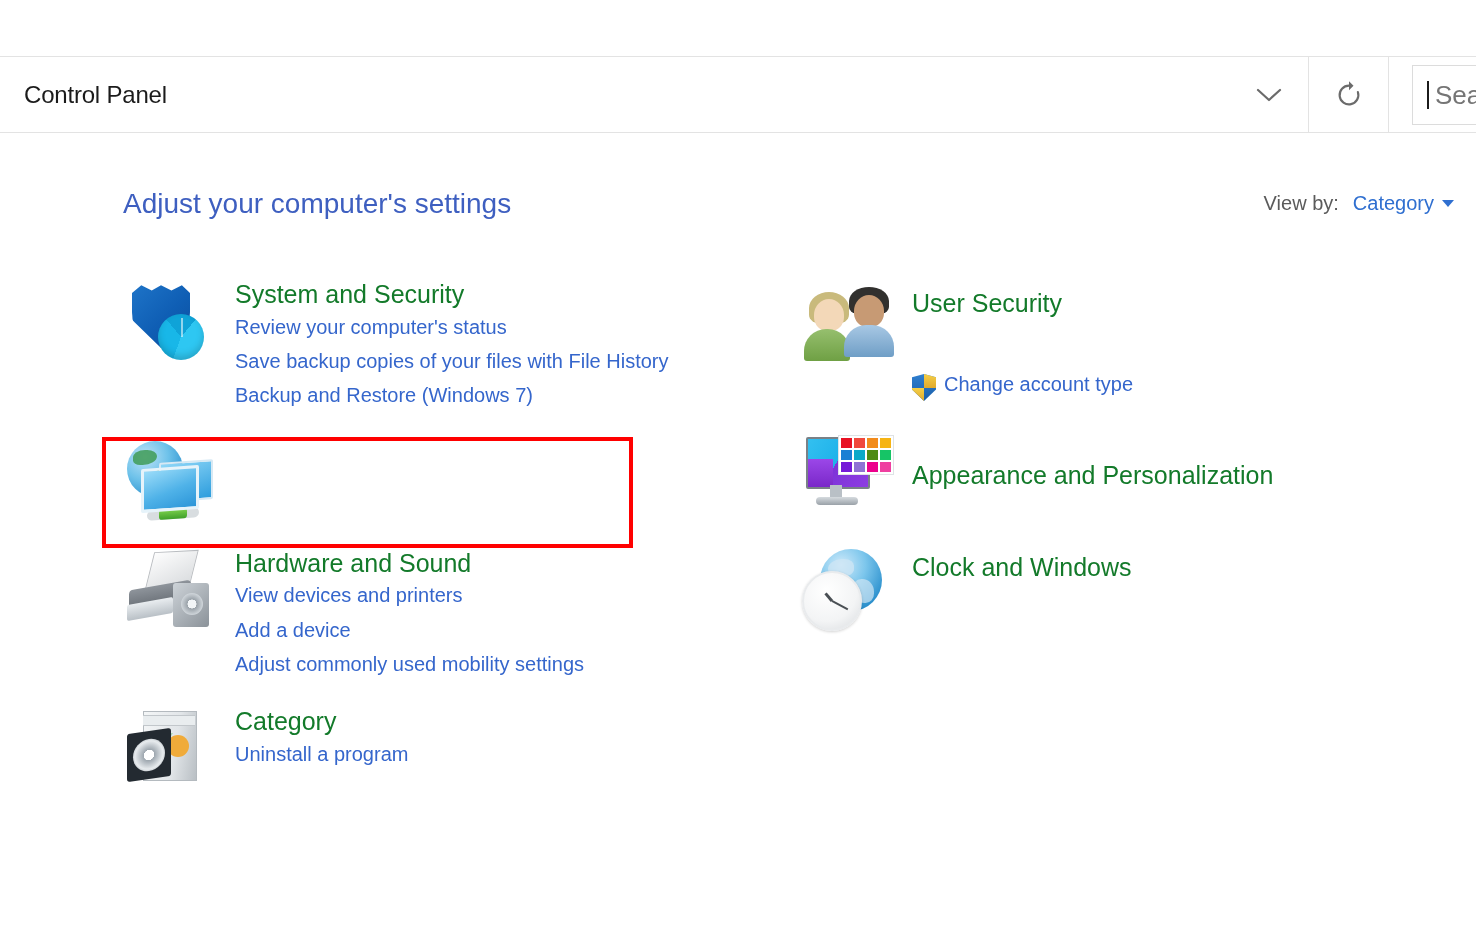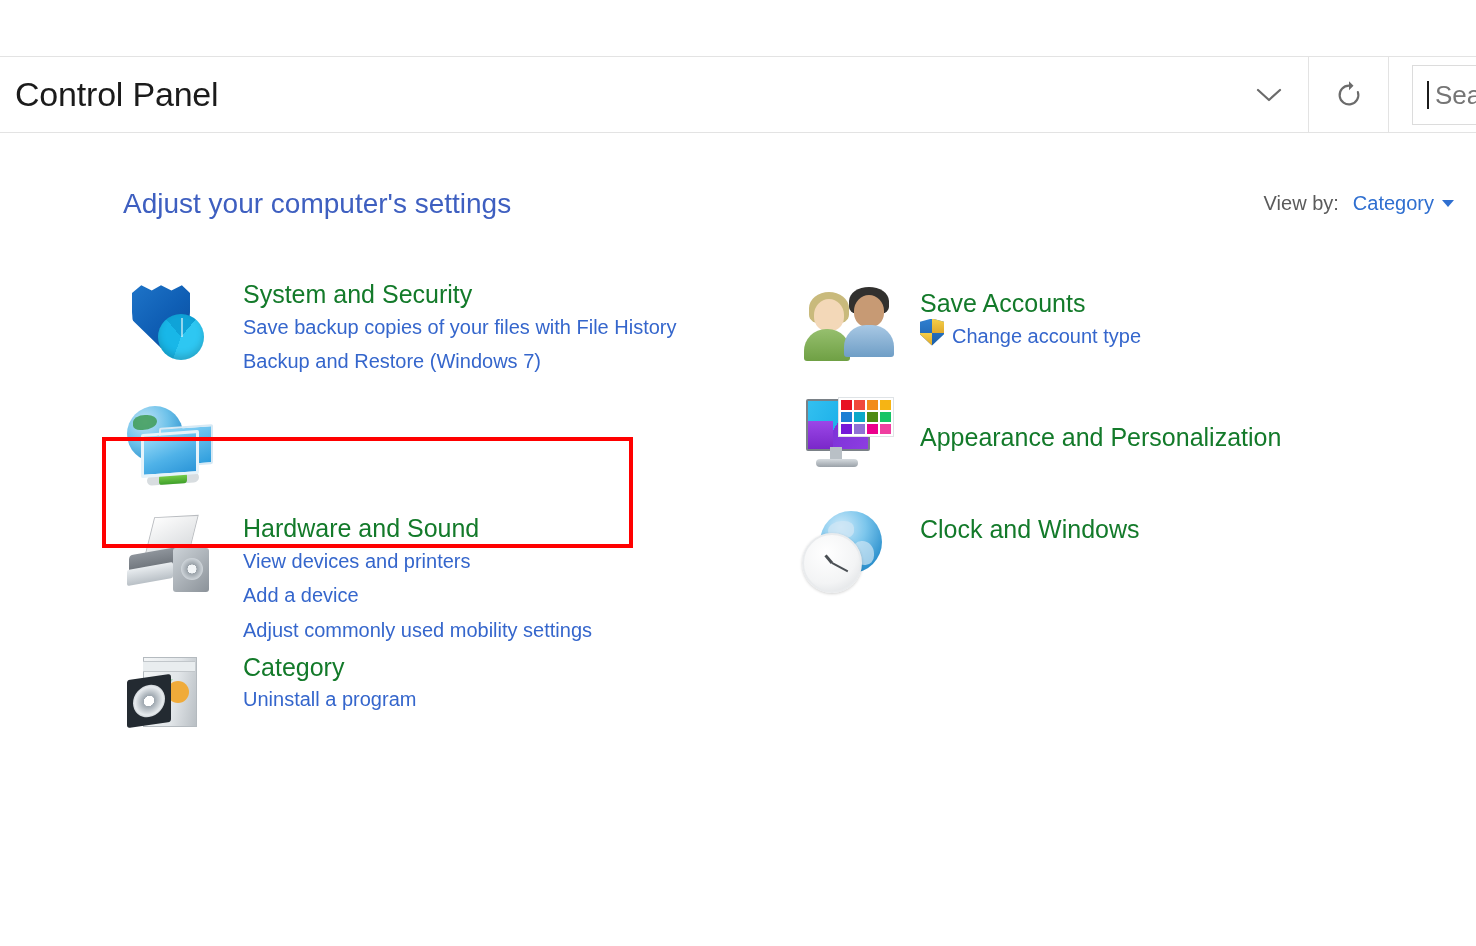--- a/index.html
+++ b/index.html
@@ -18,24 +18,24 @@
     position: absolute;
     left: 0; top: 56px;
     width: 1476px; height: 77px;
     box-sizing: border-box;
     border-top: 1px solid #e3e3e3;
     border-bottom: 1px solid #e3e3e3;
     background: #ffffff;
   }
   #addr-title {
     position: absolute;
-    left: 15px; top: 0;
+    left: 24px; top: 0;
     height: 75px;
     display: flex; align-items: center;
-    font-size: 34px;
+    font-size: 24px;
     color: #1b1b1b;
     letter-spacing: -0.2px;
     white-space: nowrap;
   }
   #addr-caret {
     position: absolute;
     left: 1308px; top: 0;
     width: 0; height: 75px;
     border-left: 1px solid #e3e3e3;
   }
@@ -108,21 +108,20 @@
   }
 
   .col { position: absolute; }
   #col-left  { left: 123px; top: 280px; width: 660px; }
   #col-right { left: 800px; top: 285px; width: 640px; }
 
   .category {
     position: relative;
     display: flex;
     align-items: flex-start;
-    gap: 8px;
   }
   .cat-icon {
     position: relative;
     width: 96px;
     flex: none;
     display: flex;
     justify-content: center;
   }
   .cat-text { padding-left: 16px; }
   .cat-title {
@@ -131,21 +130,21 @@
     line-height: 1.18;
     white-space: nowrap;
   }
   .cat-link {
     font-size: 20px;
     color: #3566cc;
     line-height: 1.72;
     white-space: nowrap;
     display: block;
   }
-  .cat-link.with-shield { display: flex; align-items: flex-start; }
+  .cat-link.with-shield { display: flex; align-items: flex-end; margin-top: 48px; }
 
   
   #redbox {
     position: absolute;
     left: 102px; top: 437px;
     width: 531px; height: 111px;
     box-sizing: border-box;
     border: 4px solid #ff0000;
     pointer-events: none;
   }
@@ -482,37 +481,38 @@
 
   <div class="category" style="margin-bottom:26px">
     <div class="cat-icon">
       <div class="ico ico-shield">
         <div class="shield-body"></div>
         <div class="shield-pie"></div>
       </div>
     </div>
     <div class="cat-text">
       <div class="cat-title">System and Security</div>
+      <a class="cat-link">Review your computer's status</a>
       <a class="cat-link">Save backup copies of your files with File History</a>
       <a class="cat-link">Backup and Restore (Windows 7)</a>
     </div>
   </div>
 
   <div class="category" style="margin-bottom:26px">
     <div class="cat-icon">
       <div class="ico ico-net">
         <div class="net-globe"></div>
         <div class="net-mon-back"></div>
         <div class="net-cable"></div>
         <div class="net-mon-front"></div>
       </div>
     </div>
   </div>
 
-  <div class="category" style="margin-bottom:6px">
+  <div class="category" style="margin-bottom:26px">
     <div class="cat-icon">
       <div class="ico ico-print">
         <div class="pr-paper"></div>
         <div class="pr-body"></div>
         <div class="pr-tray"></div>
         <div class="pr-cube">
             <div class="pr-cd"></div>
           </div>
       </div>
     </div>
@@ -552,21 +552,21 @@
             <div class="usr-body"></div>
           </div>
         <div class="usr usr-m">
             <div class="usr-hair"></div>
             <div class="usr-head"></div>
             <div class="usr-body"></div>
           </div>
       </div>
     </div>
     <div class="cat-text" style="padding-top:4px">
-      <div class="cat-title">Save Accounts</div>
+      <div class="cat-title">User Security</div>
       <a class="cat-link with-shield">
         <span class="uac"></span>
         <span>Change account type</span>
       </a>
     </div>
   </div>
 
   <div class="category" style="margin-bottom:32px">
     <div class="cat-icon">
       <div class="ico ico-appear">

